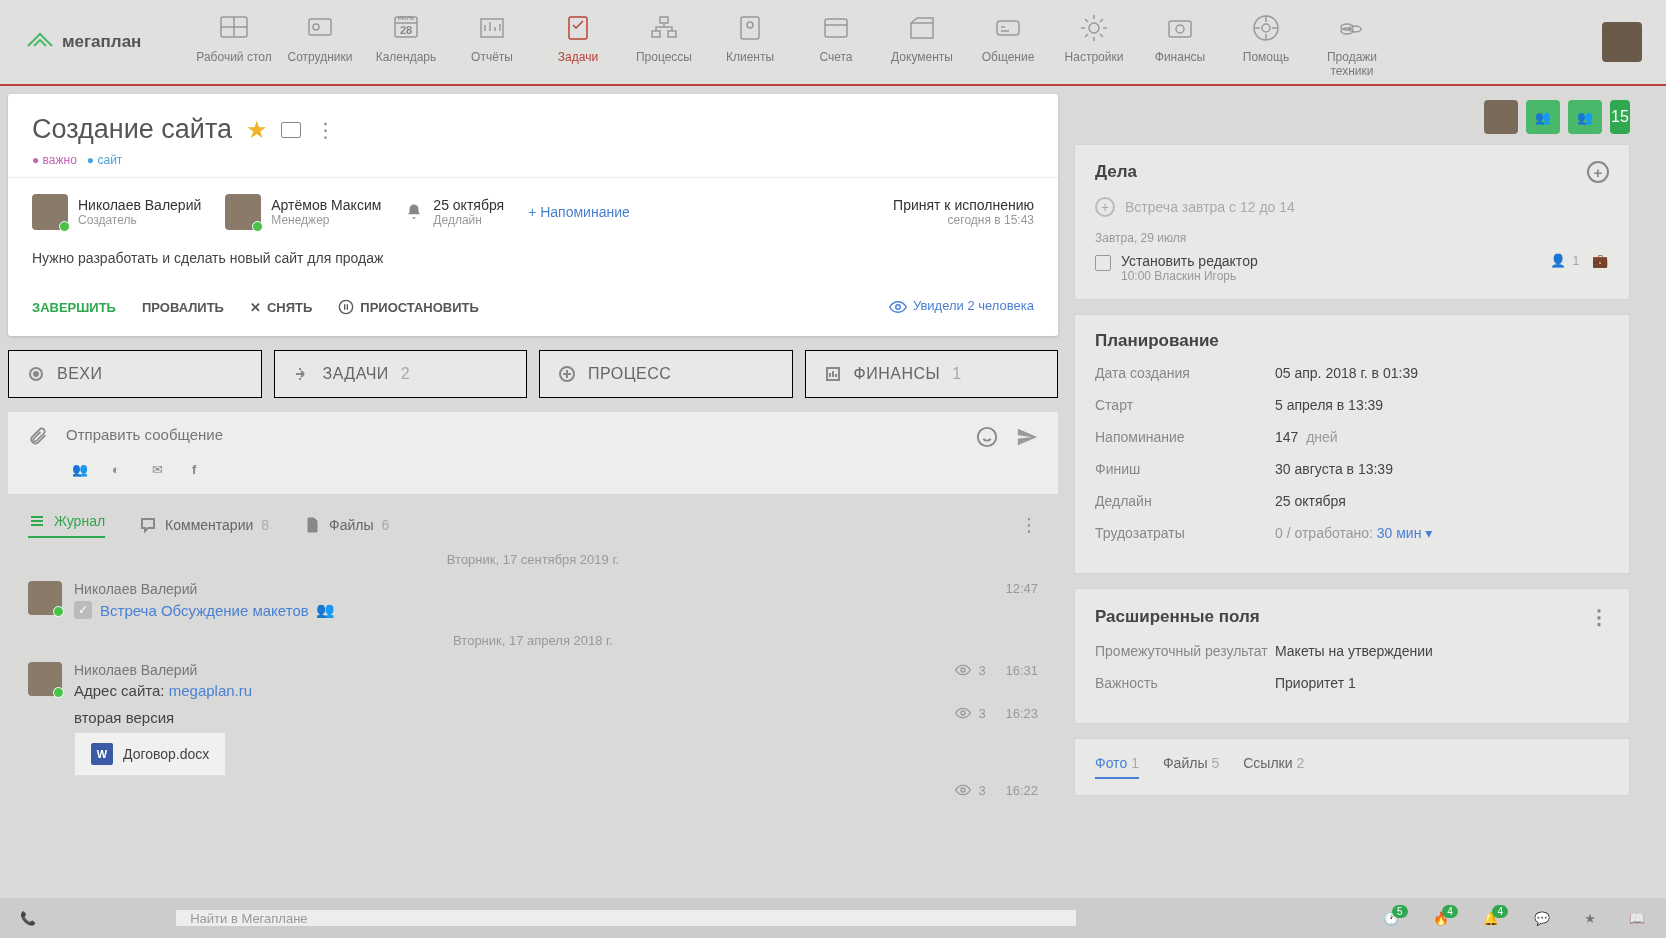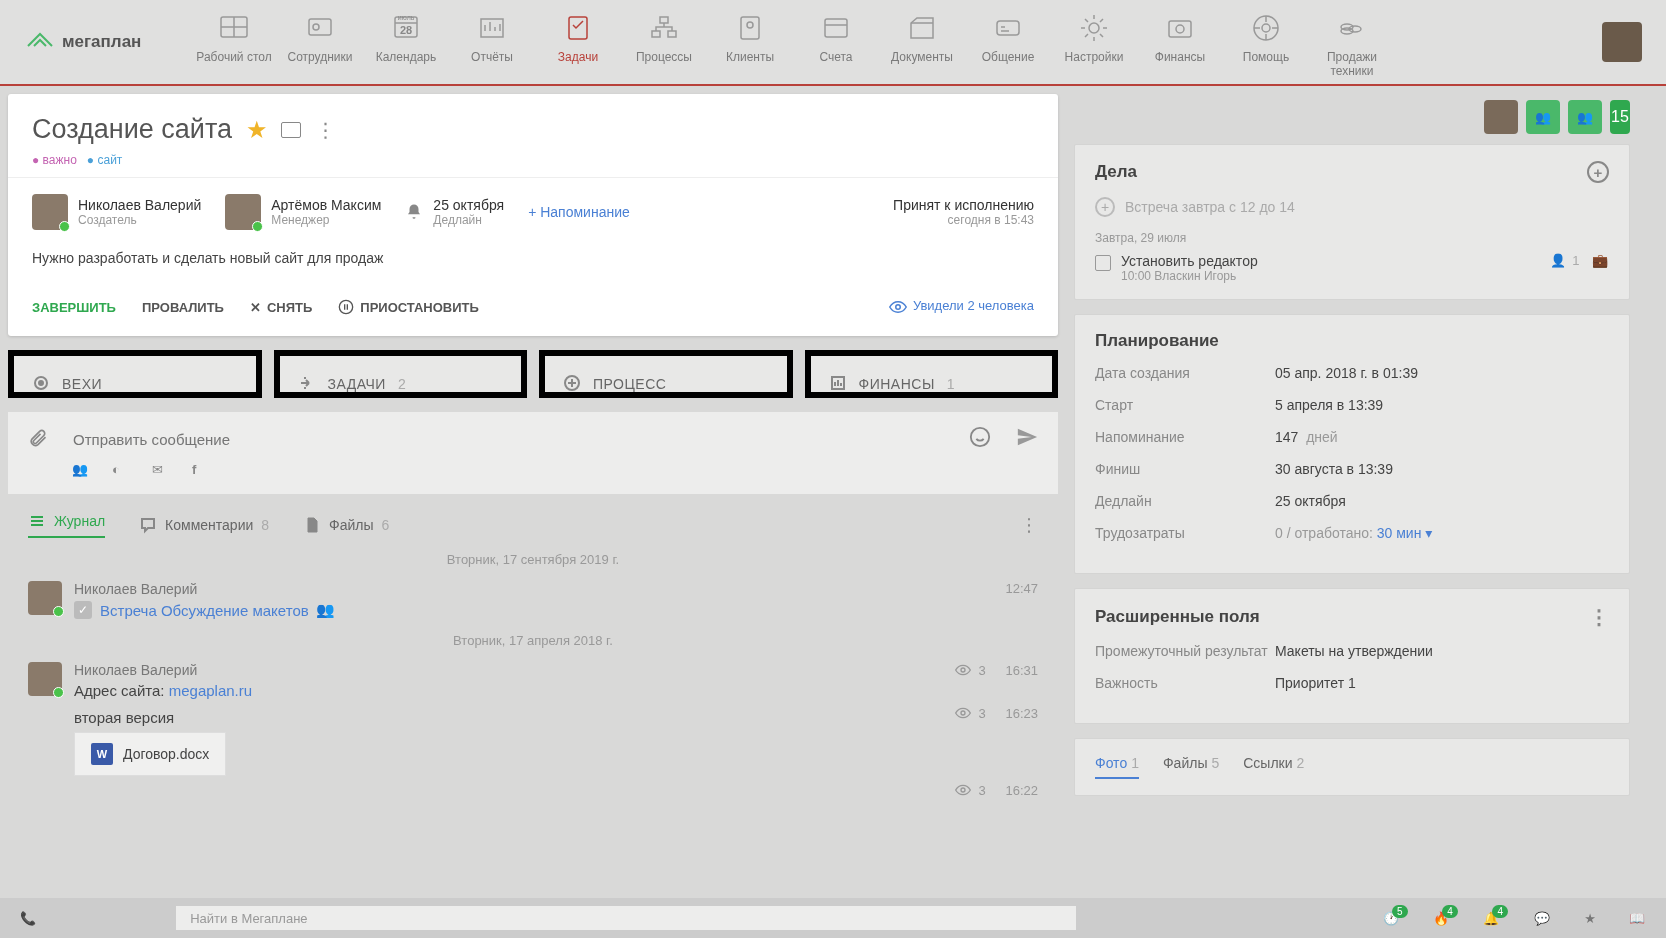--- a/index.html
+++ b/index.html
@@ -37,25 +37,25 @@
 .remind{color:#4a80d4;font-size:14px;cursor:pointer}
 .status{margin-left:auto;text-align:right}
 .status .s1{font-size:14px;color:#333}
 .status .s2{font-size:12px;color:#999}
 .desc{padding:4px 24px 20px;font-size:14px;color:#444}
 .actions{display:flex;align-items:center;padding:12px 24px 20px;gap:26px;font-size:13px;font-weight:bold}
 .act-green{color:#2fa84f;cursor:pointer}
 .act{color:#555;cursor:pointer;display:flex;align-items:center;gap:6px}
 .seen{margin-left:auto;color:#4a80d4;font-weight:normal;display:flex;align-items:flex-start;gap:6px;cursor:pointer}
 .tabs4{display:flex;gap:12px;margin:14px 8px 0}
-.tab4{flex:1;background:#e8e8e7;border:6px solid #000000;height:48px;display:flex;align-items:flex-end;padding:0 18px;gap:12px;font-size:14px;color:#666;cursor:pointer;letter-spacing:.5px}
+.tab4{flex:1;background:#e8e8e7;border:1px solid #000000;height:48px;display:flex;align-items:center;padding:0 18px;gap:12px;font-size:16px;color:#666;cursor:pointer;letter-spacing:.5px}
 .tab4 .cnt{color:#aaa}
 .tab4 svg{width:18px;height:18px;stroke:#888;fill:none;stroke-width:2}
 .compose{background:#ededec;margin:14px 8px 0;padding:14px 20px}
-.compose-row{display:flex;align-items:flex-end;gap:25px}
+.compose-row{display:flex;align-items:flex-start;gap:18px}
 .compose-row input{flex:1;background:transparent;border:none;font-size:15px;color:#999;outline:none}
 .compose-icons{display:flex;gap:22px;margin-top:14px;padding-left:44px}
 .ci{width:18px;height:18px;color:#888;cursor:pointer}
 .feed-tabs{display:flex;align-items:center;gap:34px;margin:18px 28px 0;font-size:14px}
 .ft{display:flex;align-items:center;gap:8px;color:#666;cursor:pointer}
 .ft.active{color:#2fa84f;border-bottom:2px solid #2fa84f;padding-bottom:6px}
 .ft .c{color:#aaa}
 .ft-dots{margin-left:auto;color:#888;font-size:18px;cursor:pointer}
 .feed{margin:14px 28px 0}
 .date-sep{text-align:center;color:#999;font-size:13px;margin:14px 0}
@@ -86,21 +86,21 @@
 .kv .v{color:#444}
 .blue-link{color:#4a80d4}
 .right-head{display:flex;justify-content:flex-end;gap:8px;margin-bottom:10px;align-items:center}
 .rh-av{width:34px;height:34px;border-radius:4px;background:#7a6a5a}
 .rh-btn{width:34px;height:34px;border-radius:4px;background:#4ab86a;display:flex;align-items:center;justify-content:center;color:#fff}
 .rh-cnt{width:20px;height:34px;border-radius:4px;background:#2fa84f;color:#fff;font-size:16px;display:flex;align-items:center;justify-content:center}
 .panel-tabs{display:flex;gap:24px;font-size:14px;color:#666}
 .pt{cursor:pointer}.pt .c{color:#aaa;margin-left:4px}
 .pt.active{color:#4a80d4;border-bottom:2px solid #4a80d4;padding-bottom:6px}
 .statusbar{position:absolute;bottom:0;left:0;right:0;height:40px;background:#ccc;display:flex;align-items:center;padding:0 20px;gap:20px}
-.search{flex:0 0 900px;background:#ededec;height:24px;display:flex;align-items:center;padding:0 14px;color:#999;margin-left:120px}
+.search{flex:0 0 900px;background:#ededec;height:16px;display:flex;align-items:center;padding:0 14px;color:#999;margin-left:120px}
 .sb-right{margin-left:auto;display:flex;gap:34px;align-items:center}
 .sb-ic{position:relative;color:#777;cursor:pointer}
 .badge{position:absolute;top:-6px;right:-8px;background:#2fa84f;color:#fff;font-size:10px;border-radius:8px;padding:1px 5px}
 .eye-ic{width:16px;height:16px;stroke:#999;fill:none;stroke-width:2}
 </style>
 </head>
 <body>
 
 <div class="topbar">
   <div class="logo">

